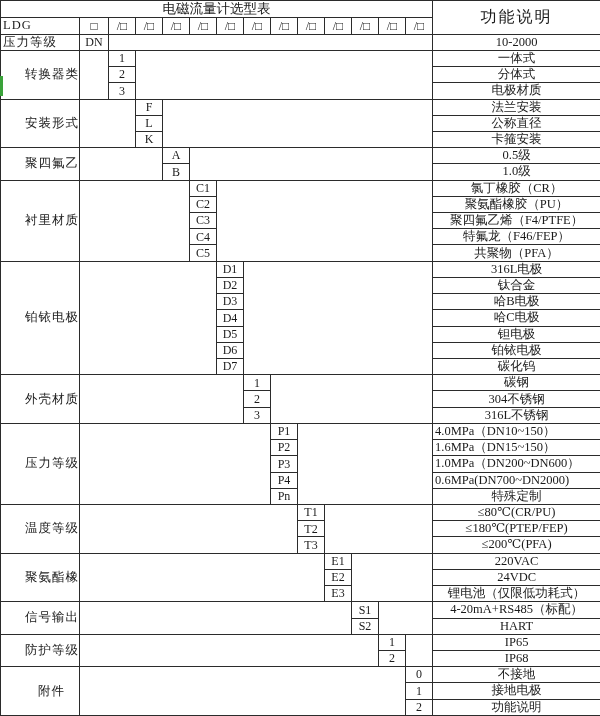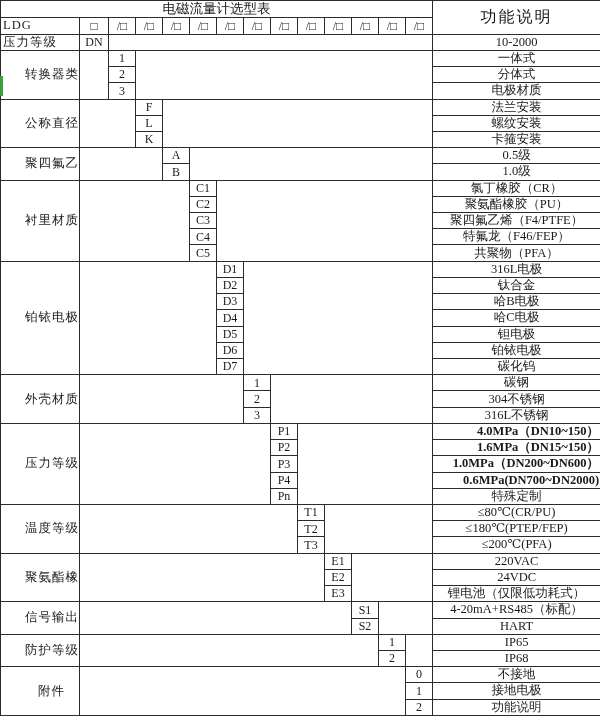--- a/index.html
+++ b/index.html
@@ -18,21 +18,21 @@
     text-align:center;vertical-align:middle;
     font-size:12.5px;line-height:1.05;
     overflow:hidden;white-space:nowrap;
   }
   td.title{font-size:13.5px;}
   td.fnhead{font-size:16px;letter-spacing:2px;}
   td.lbl{letter-spacing:1px;padding-left:24px;}
   td.lbl.left{text-align:left;padding-left:2px;letter-spacing:1px;margin-top:24px;}
   td.code{font-size:12px;}
   td.box{font-size:12px;letter-spacing:0;}
-  td.desc.left{text-align:right;padding-left:2px;font-weight:bold;}
+  td.desc.left{text-align:left;padding-left:2px;}
   td.filler{border-top:1px solid #2b2b2b;border-bottom:1px solid #2b2b2b;}
   .artifact{position:absolute;left:0;top:76px;width:3px;height:20px;z-index:3;}
 </style>
 </head>
 <body>
 
 <div class="page">
   <div class="artifact" style="background: rgb(58, 162, 58);"></div>
   <table class="sel">
     <colgroup>
@@ -88,29 +88,29 @@
         </tr>
         <tr>
           <td class="code">2</td>
           <td class="desc">分体式</td>
         </tr>
         <tr>
           <td class="code">3</td>
           <td class="desc">电极材质</td>
         </tr>
         <tr>
-          <td rowspan="3" class="lbl">公称直径</td>
+          <td rowspan="3" class="lbl">安装形式</td>
           <td rowspan="3" colspan="2" class="filler"></td>
           <td class="code">F</td>
           <td rowspan="3" colspan="10" class="filler"></td>
           <td class="desc">法兰安装</td>
         </tr>
         <tr>
           <td class="code">L</td>
-          <td class="desc">螺纹安装</td>
+          <td class="desc">公称直径</td>
         </tr>
         <tr>
           <td class="code">K</td>
           <td class="desc">卡箍安装</td>
         </tr>
         <tr>
           <td rowspan="2" class="lbl">聚四氟乙烯</td>
           <td rowspan="2" colspan="3" class="filler"></td>
           <td class="code">A</td>
           <td rowspan="2" colspan="9" class="filler"></td>

